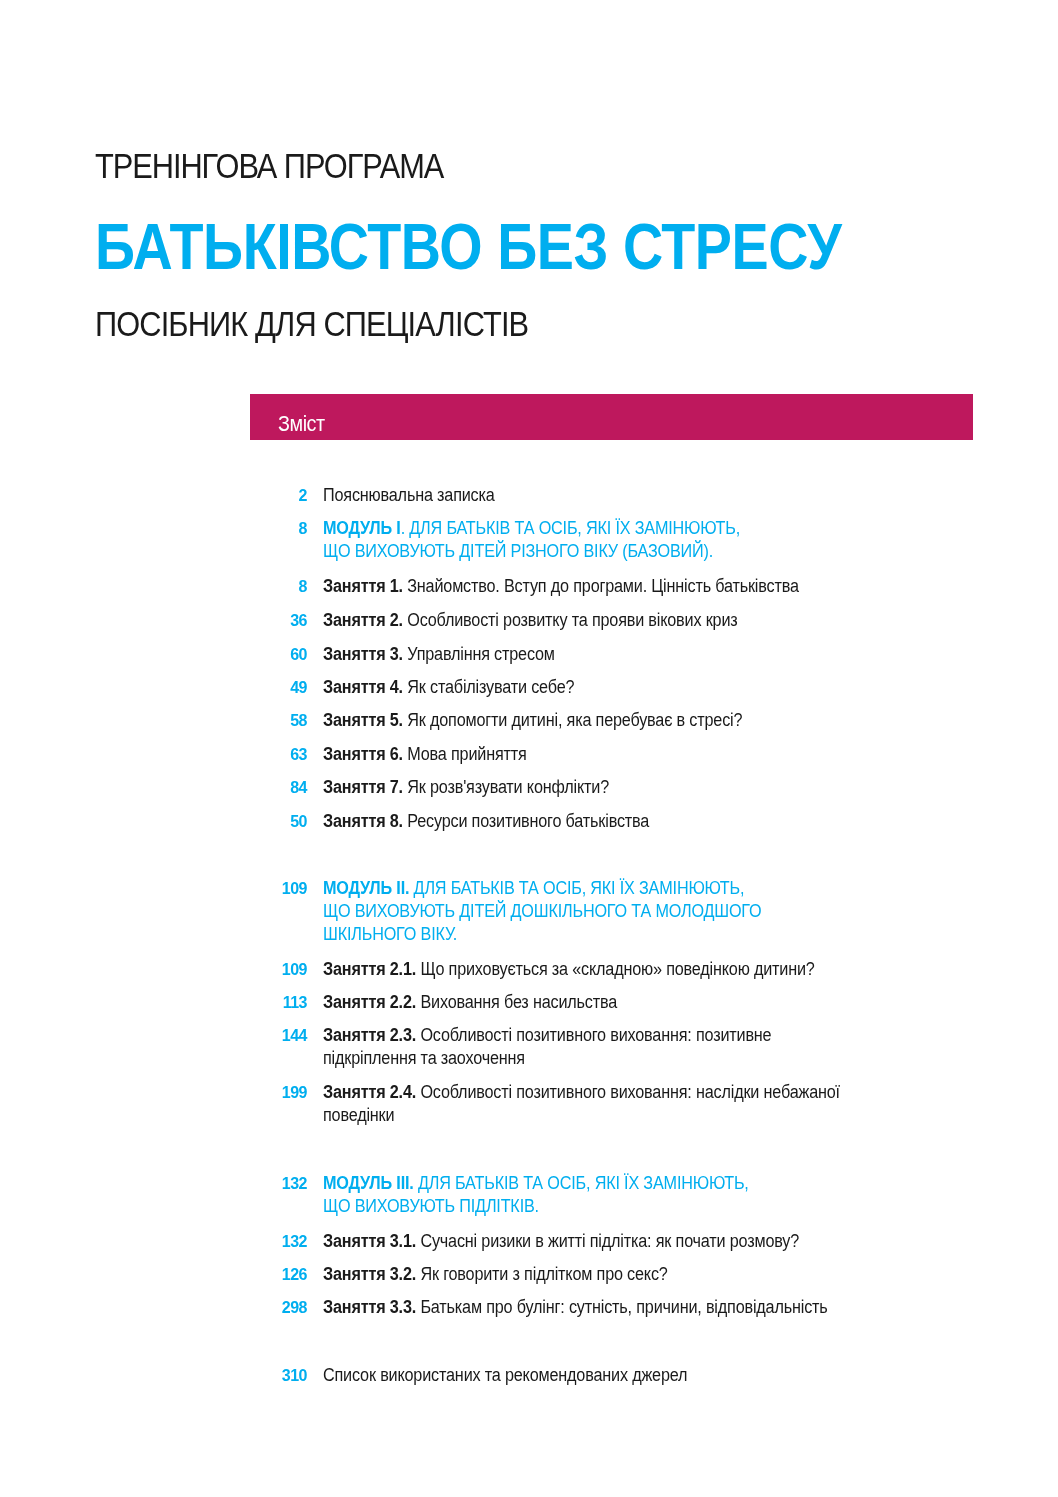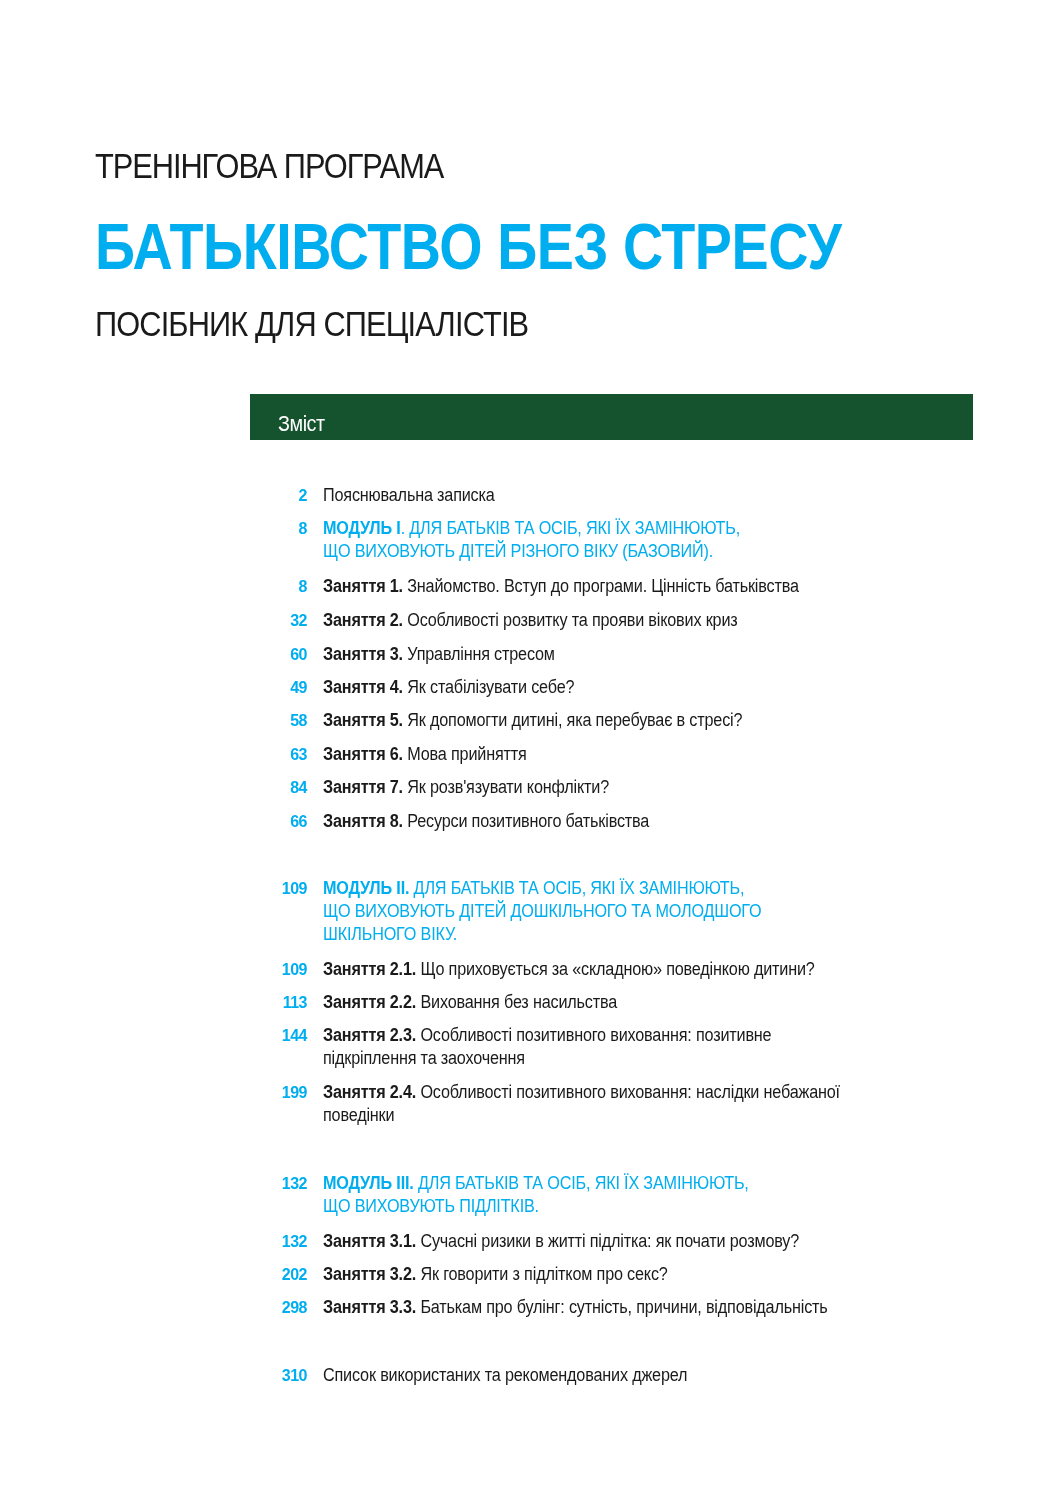--- a/index.html
+++ b/index.html
@@ -20,21 +20,21 @@
       transform: scaleX(0.87); transform-origin: left top;
     }
     .subtitle {
       position: absolute; left: 95px; top: 304px;
       font-size: 35px; line-height: 40px; letter-spacing: -1px;
       transform: scaleX(0.88); transform-origin: left top;
       white-space: nowrap; color: #1a1a1a;
     }
     .toc-bar {
       position: absolute; left: 250px; top: 394px; width: 723px; height: 46px;
-      background: #14532d;
+      background: #be185d;
     }
     .toc-bar-label {
       position: absolute; left: 28px; top: 18px;
       color: #ffffff; font-size: 22px; line-height: 24px; letter-spacing: -0.5px;
       transform: scaleX(0.9); transform-origin: left top;
     }
     .toc-list { position: absolute; left: 270px; top: 0; width: 720px; }
     .toc-row {
       position: absolute; left: 0; width: 720px;
       font-size: 18px; line-height: 23px; white-space: nowrap;
@@ -84,21 +84,21 @@
         <span class="line">ЩО ВИХОВУЮТЬ ДІТЕЙ РІЗНОГО ВІКУ (БАЗОВИЙ).</span>
       </span>
     </div>
 
     <div class="toc-row lesson" style="top:575px">
       <span class="toc-num">8</span>
       <span class="toc-text"><span class="lbl">Заняття 1.</span><span> Знайомство. Вступ до програми. Цінність батьківства</span></span>
     </div>
 
     <div class="toc-row lesson" style="top:609px">
-      <span class="toc-num">32</span>
+      <span class="toc-num">36</span>
       <span class="toc-text"><span class="lbl">Заняття 2.</span><span> Особливості розвитку та прояви вікових криз</span></span>
     </div>
 
     <div class="toc-row lesson" style="top:643px">
       <span class="toc-num">60</span>
       <span class="toc-text"><span class="lbl">Заняття 3.</span><span> Управління стресом</span></span>
     </div>
 
     <div class="toc-row lesson" style="top:676px">
       <span class="toc-num">49</span>
@@ -114,21 +114,21 @@
       <span class="toc-num">63</span>
       <span class="toc-text"><span class="lbl">Заняття 6.</span><span> Мова прийняття</span></span>
     </div>
 
     <div class="toc-row lesson" style="top:776px">
       <span class="toc-num">84</span>
       <span class="toc-text"><span class="lbl">Заняття 7.</span><span> Як розв'язувати конфлікти?</span></span>
     </div>
 
     <div class="toc-row lesson" style="top:810px">
-      <span class="toc-num">66</span>
+      <span class="toc-num">50</span>
       <span class="toc-text"><span class="lbl">Заняття 8.</span><span> Ресурси позитивного батьківства</span></span>
     </div>
 
     <div class="toc-row module" style="top:877px">
       <span class="toc-num">109</span>
       <span class="toc-text">
         <span class="line"><span class="lbl">МОДУЛЬ ІІ.</span><span> ДЛЯ БАТЬКІВ ТА ОСІБ, ЯКІ ЇХ ЗАМІНЮЮТЬ,</span></span>
         <span class="line">ЩО ВИХОВУЮТЬ ДІТЕЙ ДОШКІЛЬНОГО ТА МОЛОДШОГО</span>
         <span class="line">ШКІЛЬНОГО ВІКУ.</span>
       </span>
@@ -167,21 +167,21 @@
         <span class="line">ЩО ВИХОВУЮТЬ ПІДЛІТКІВ.</span>
       </span>
     </div>
 
     <div class="toc-row lesson" style="top:1230px">
       <span class="toc-num">132</span>
       <span class="toc-text"><span class="lbl">Заняття 3.1.</span><span> Сучасні ризики в житті підлітка: як почати розмову?</span></span>
     </div>
 
     <div class="toc-row lesson" style="top:1263px">
-      <span class="toc-num">202</span>
+      <span class="toc-num">126</span>
       <span class="toc-text"><span class="lbl">Заняття 3.2.</span><span> Як говорити з підлітком про секс?</span></span>
     </div>
 
     <div class="toc-row lesson" style="top:1296px">
       <span class="toc-num">298</span>
       <span class="toc-text"><span class="lbl">Заняття 3.3.</span><span> Батькам про булінг: сутність, причини, відповідальність</span></span>
     </div>
 
     <div class="toc-row plain" style="top:1364px">
       <span class="toc-num">310</span>

